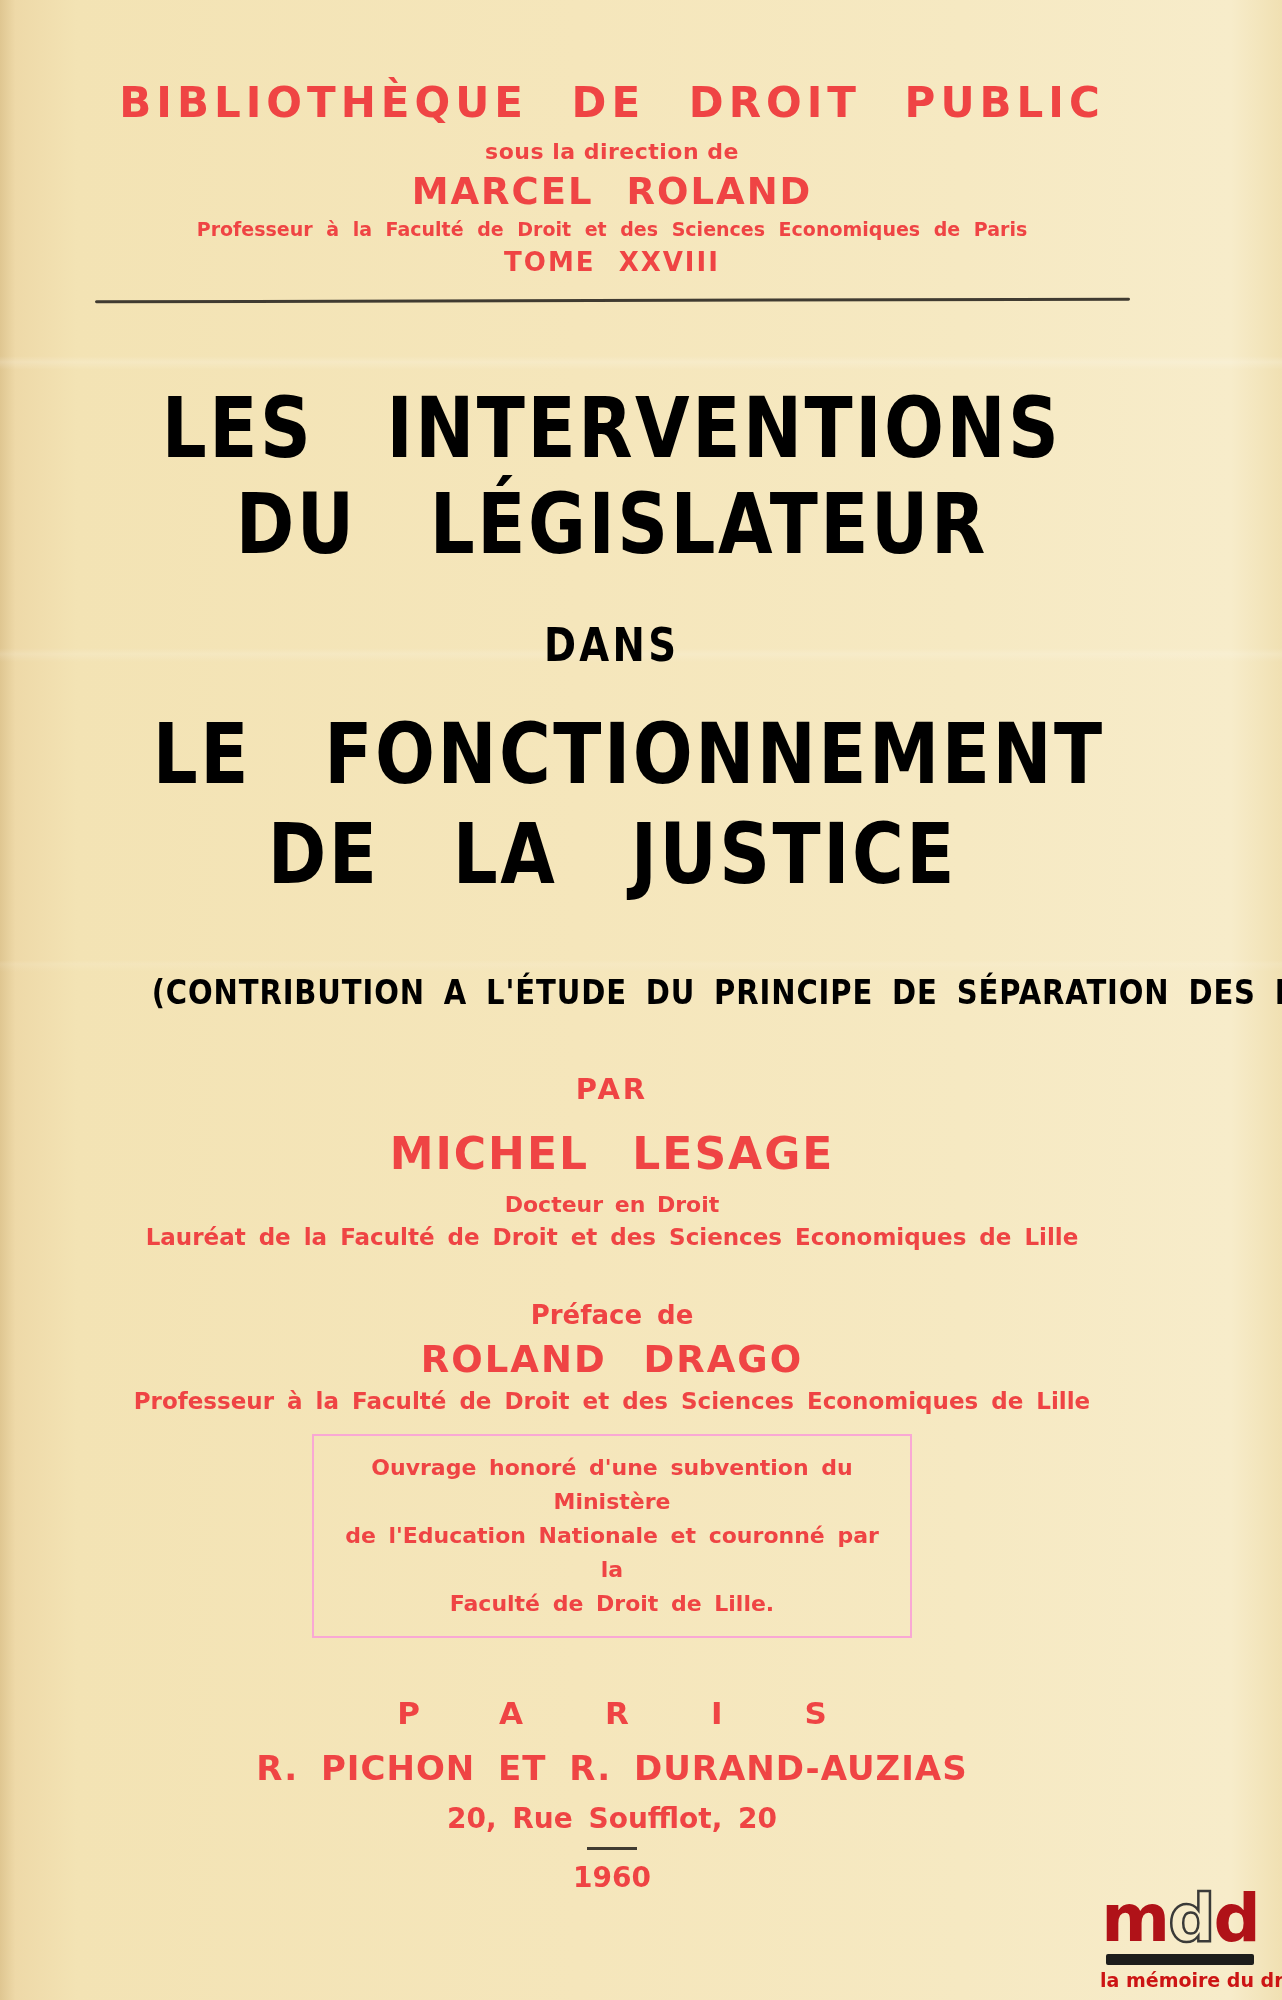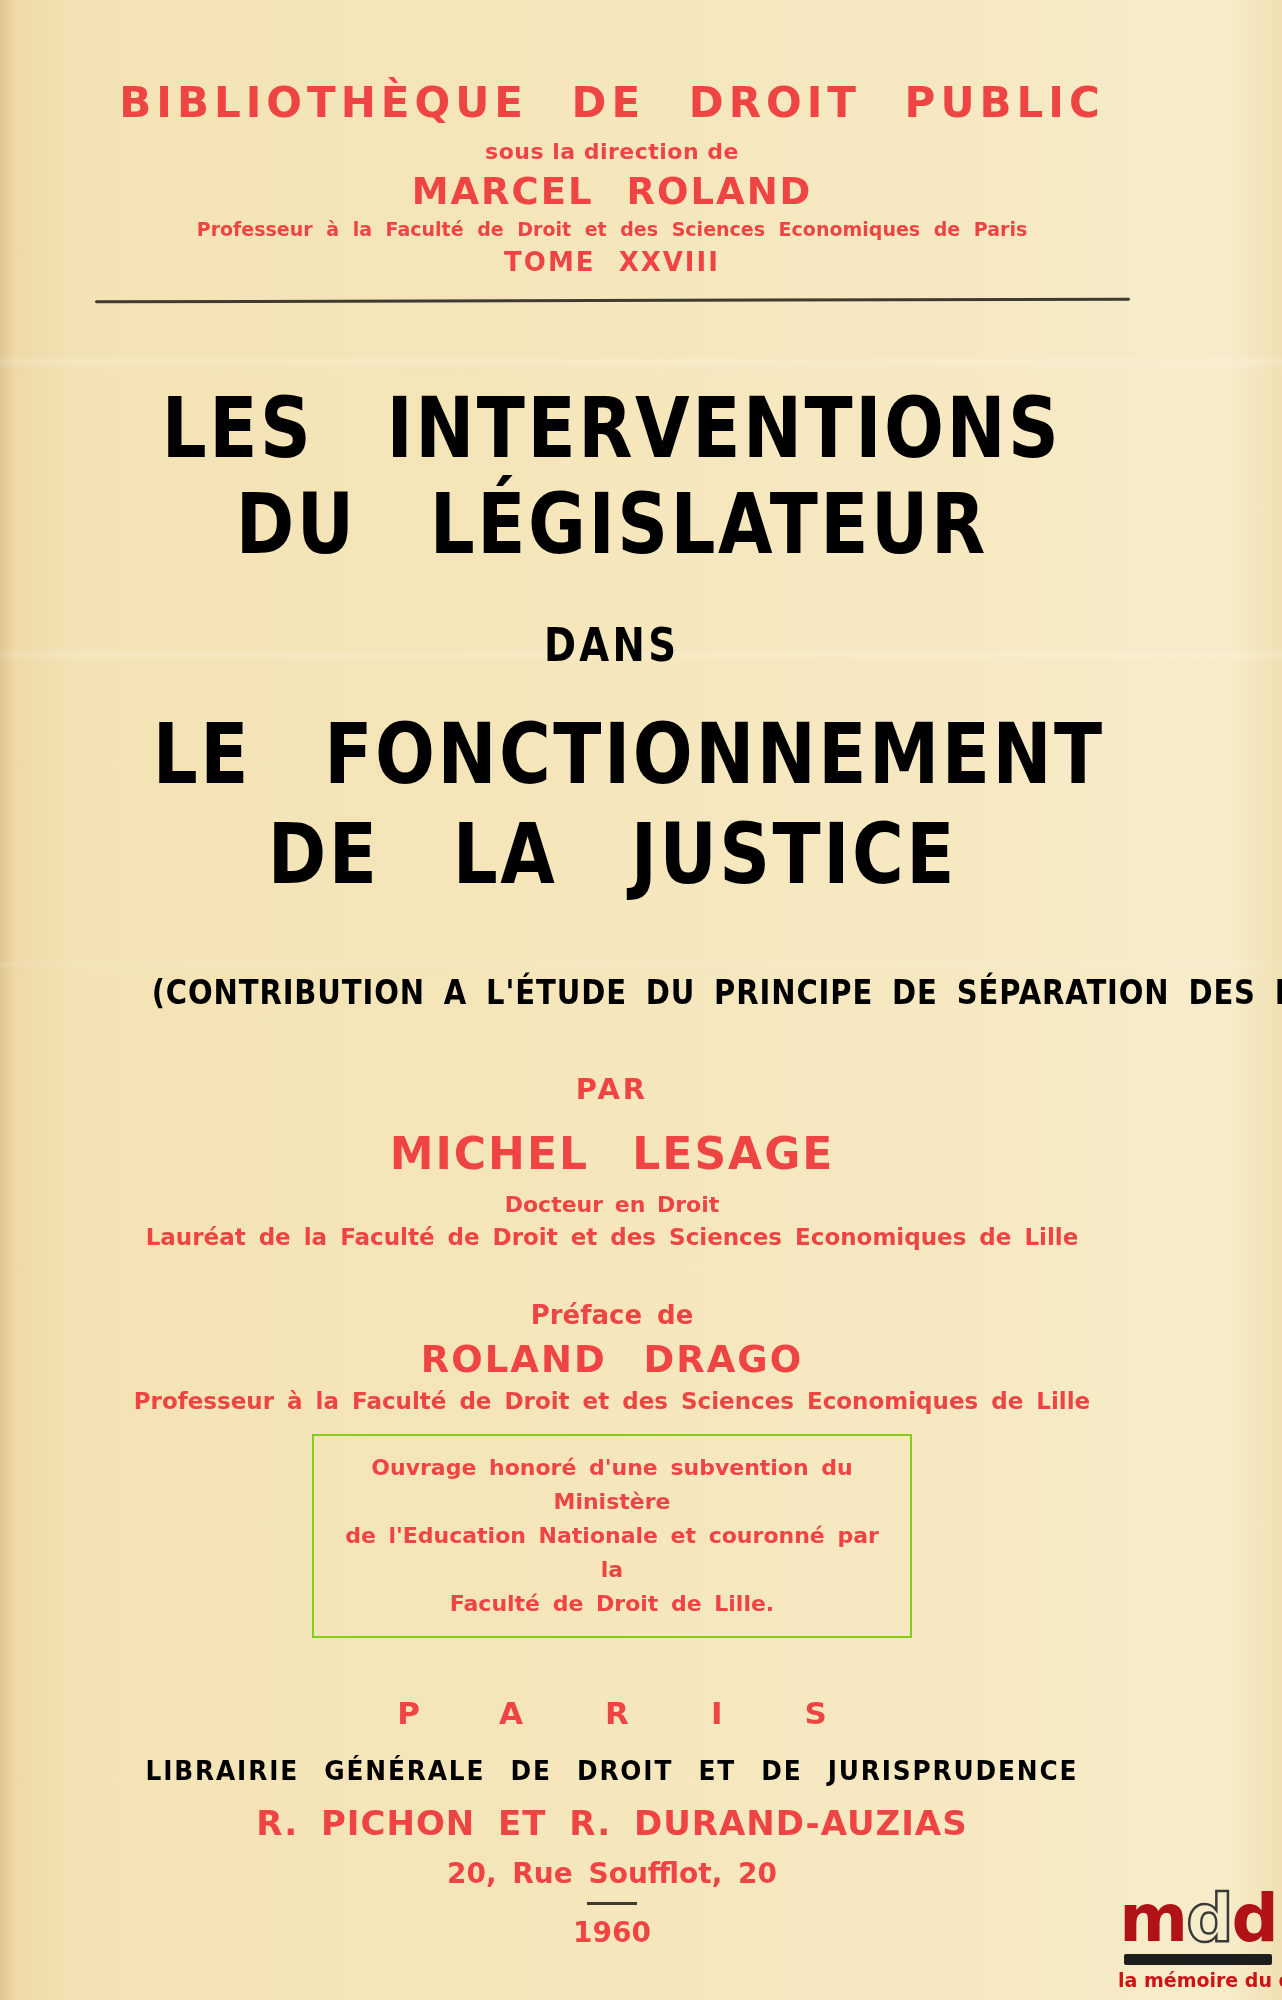--- a/index.html
+++ b/index.html
@@ -111,21 +111,21 @@
     font-size: 37px; font-weight: 700;
     letter-spacing: 2px; word-spacing: 22px;
   }
   .preface-role {
     margin-top: 10px;
     font-size: 23px; font-weight: 700; line-height: 1.2; word-spacing: 5px;
   }
   .award-box {
     margin: 18px auto 4px auto;
     width: 548px;
-    border: 2px solid #84cc16;
+    border: 2px solid #f9a8d4;
     padding: 15px 24px;
     font-size: 22px; font-weight: 700;
     line-height: 1.55; word-spacing: 5px;
   }
   .city {
     margin-top: 60px;
     font-size: 31px; font-weight: 700;
   }
   .city .spread { letter-spacing: 82px; margin-right: -82px; }
   .publisher-series {
@@ -147,21 +147,21 @@
     margin: 14px auto 0 auto;
     width: 50px; height: 3px; background: #403b31;
   }
   .year {
     margin-top: 14px;
     font-size: 28px; font-weight: 700; line-height: 1;
   }
   
   .mdd-logo {
     position: absolute;
-    right: 4px; bottom: 10px;
+    right: 22px; bottom: 10px;
     width: 160px;
     text-align: center;
     line-height: 1;
   }
   .mdd-letters {
     font-size: 66px; font-weight: 700;
     letter-spacing: -2px;
     color: #b01218;
   }
   .mdd-letters .outline-d {
@@ -213,21 +213,20 @@
   <div class="preface-name caps ink">ROLAND DRAGO</div>
   <div class="preface-role ink">Professeur à la Faculté de Droit et des Sciences Economiques de Lille</div>
 
   <div class="award-box ink">
     <div>Ouvrage honoré d'une subvention du Ministère</div>
     <div>de l'Education Nationale et couronné par la</div>
     <div>Faculté de Droit de Lille.</div>
   </div>
 
   <div class="city caps ink"><span class="spread">PARIS</span></div>
-  <div class="publisher-series caps red"><span class="condensed">LIBRAIRIE GÉNÉRALE DE DROIT ET DE JURISPRUDENCE</span></div>
   <div class="publisher caps ink">R. PICHON ET R. DURAND-AUZIAS</div>
   <div class="address ink">20, Rue Soufflot, 20</div>
   <div class="year-dash"></div>
   <div class="year ink">1960</div>
 
 </div>
 
 <div class="mdd-logo">
   <div class="mdd-letters"><span>m</span><span class="outline-d">d</span><span>d</span></div>
   <div class="mdd-bar"></div>

